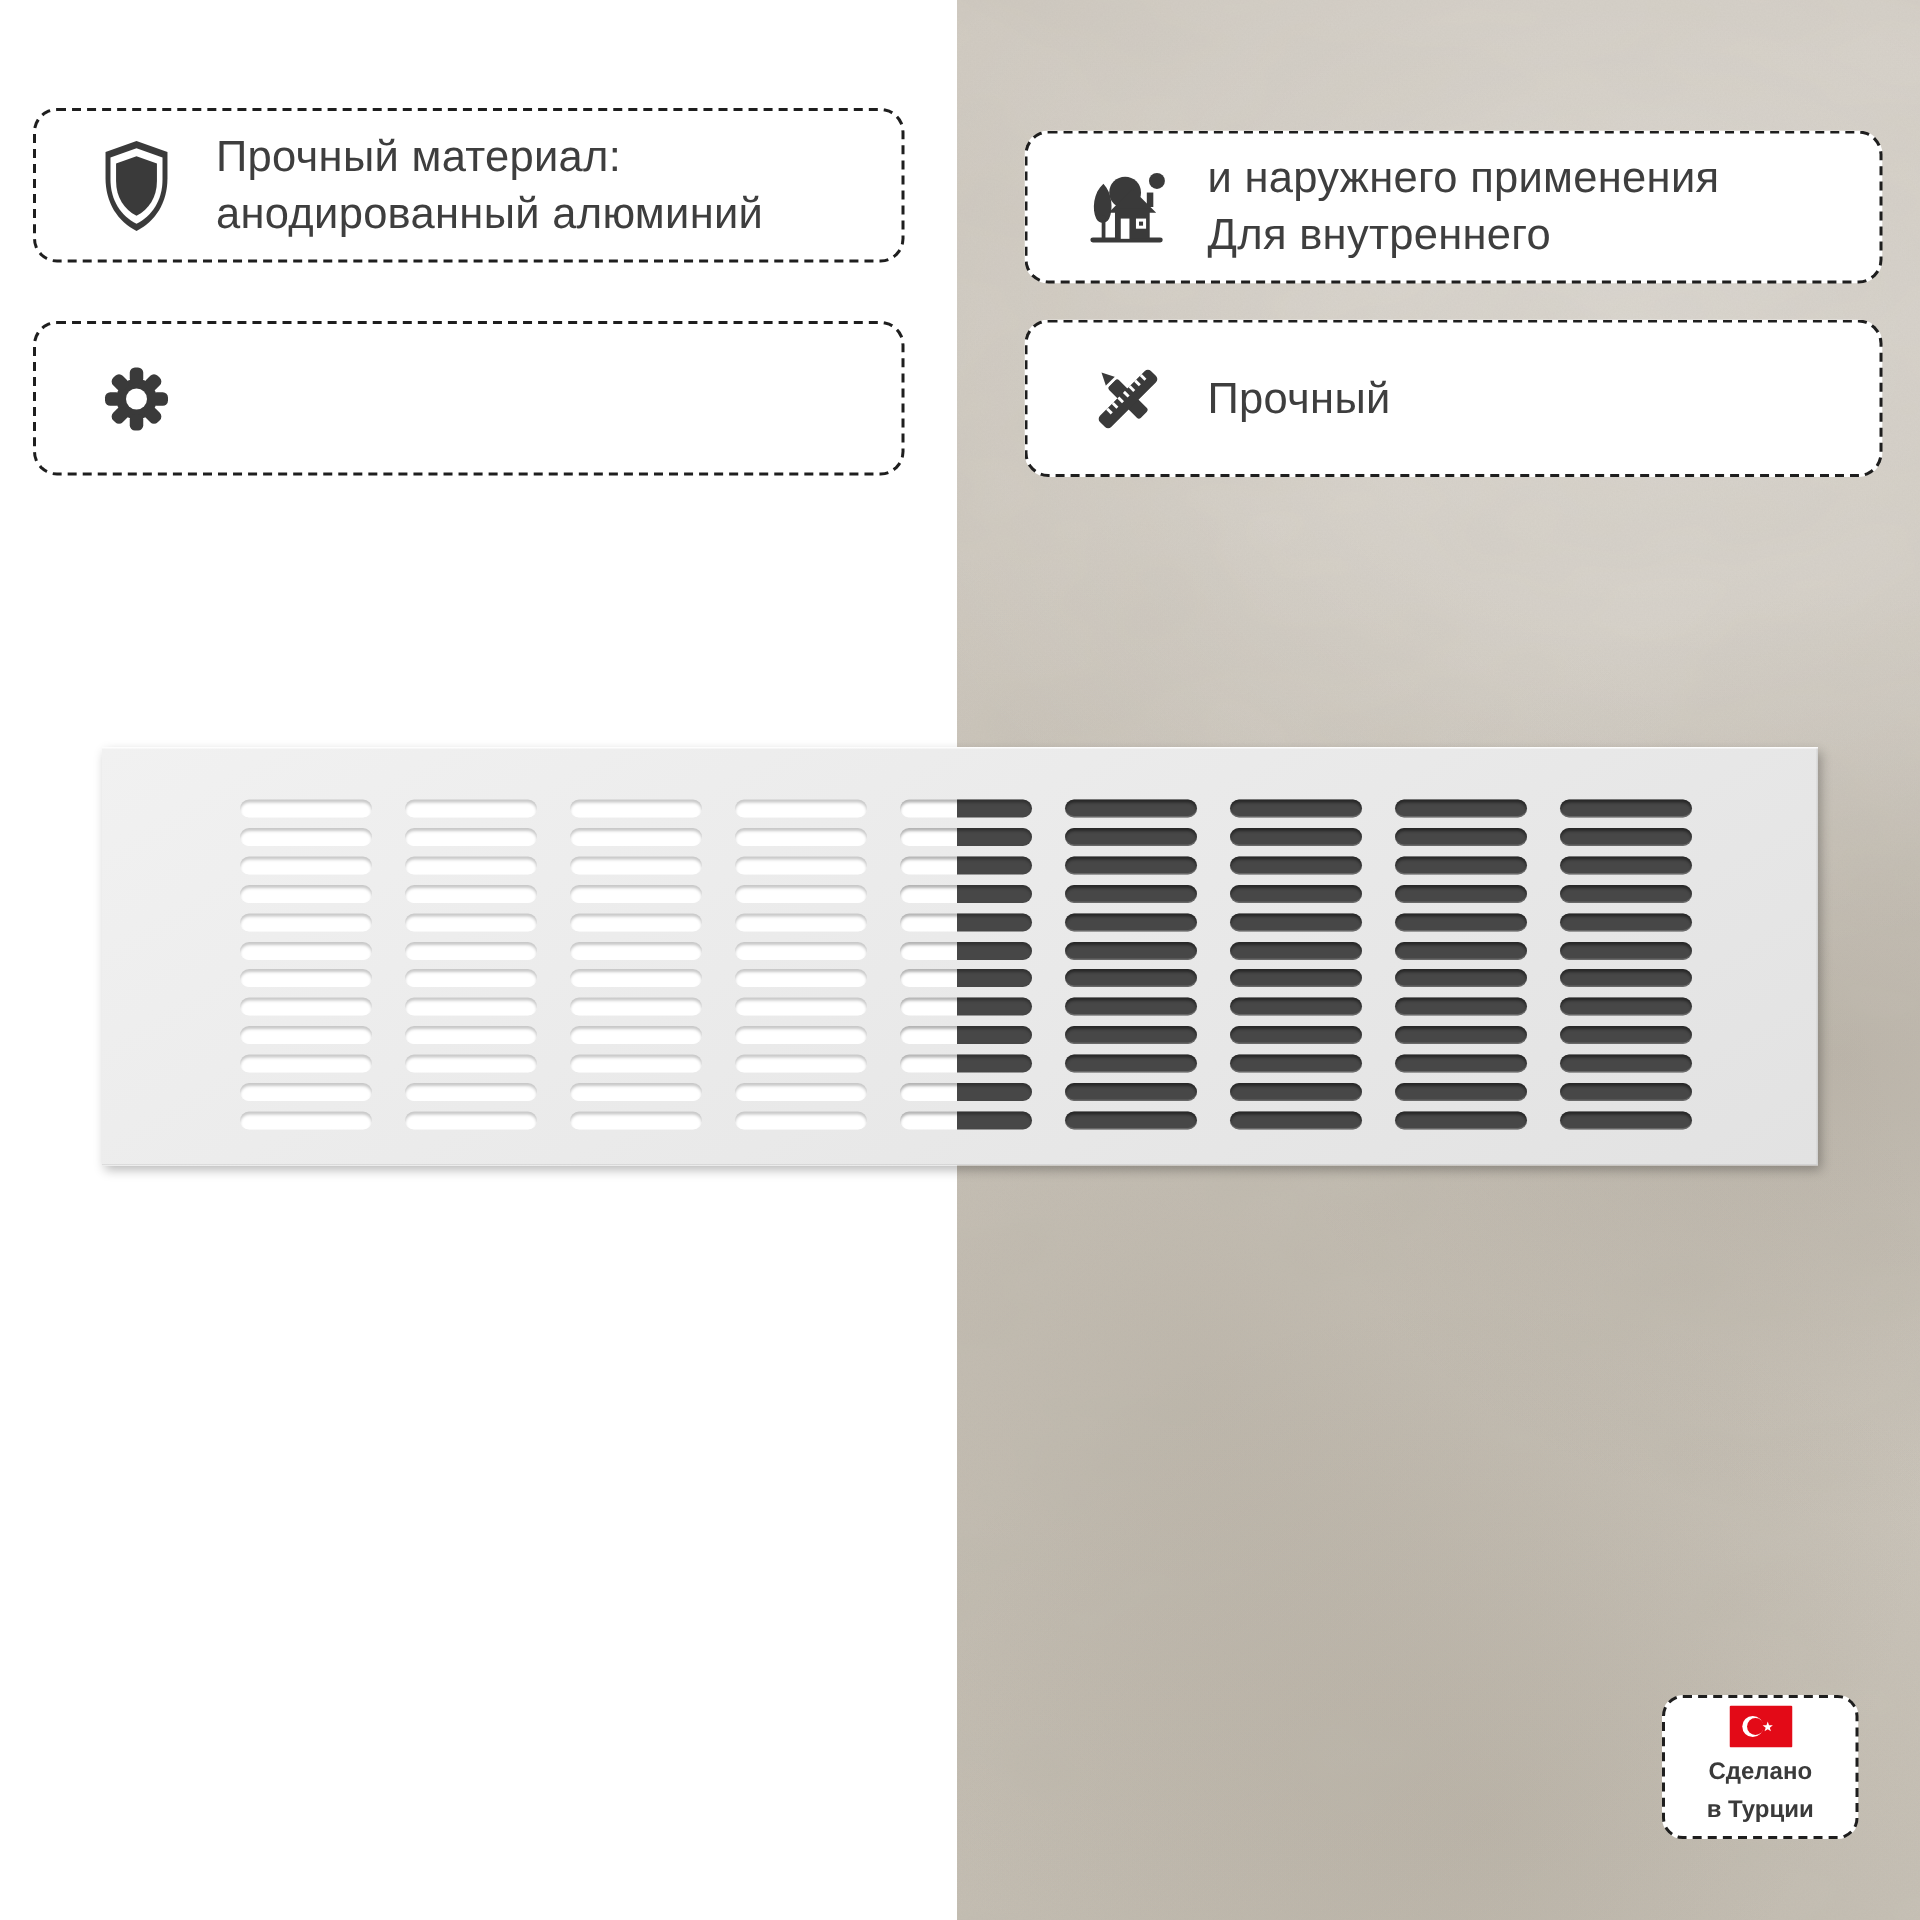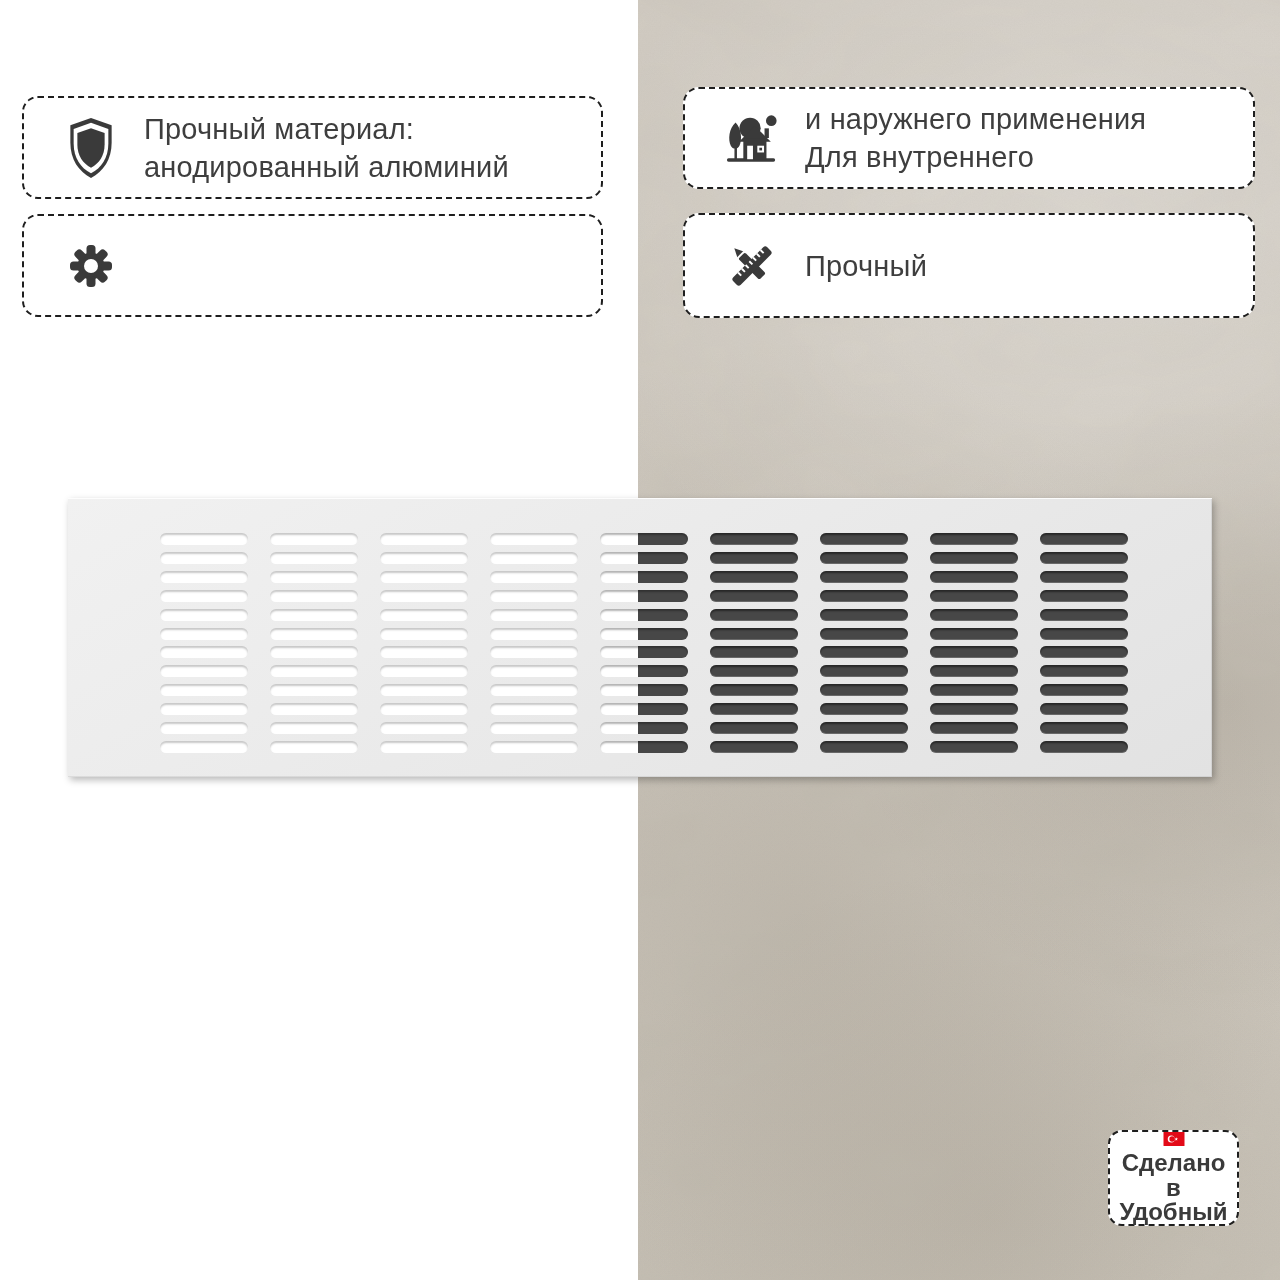--- a/index.html
+++ b/index.html
@@ -49,21 +49,21 @@
     align-items: center;
     justify-content: center;
   }
   .ftext {
     color: #3e3e3e;
     font-size: 29px;
     line-height: 38px;
     letter-spacing: 0.2px;
   }
 
-  #fbox-1 { left: 22px;  top: 96px;  width: 581px; height: 103px; }
+  #fbox-1 { left: 22px;  top: 72px;  width: 581px; height: 103px; }
   #fbox-2 { left: 22px;  top: 214px; width: 581px; height: 103px; }
   #fbox-3 { left: 683px; top: 87px;  width: 572px; height: 102px; }
   #fbox-4 { left: 683px; top: 213px; width: 572px; height: 105px; }
 
   
   .plate {
     position: absolute;
     left: 68px; top: 498px;
     width: 1144px; height: 279px;
     background: linear-gradient(150deg, #f1f1f1 0%, #e9e9e9 55%, #e2e2e2 100%);
@@ -97,21 +97,21 @@
     border-radius: 14px;
     display: flex;
     flex-direction: column;
     align-items: center;
     justify-content: center;
     gap: 1px;
   }
   .badge .flag { width: 42px; height: 28px; margin-bottom: 4px; }
   .badge .bline {
     color: #3a3a3a;
-    font-size: 24px;
+    font-size: 16px;
     font-weight: bold;
     line-height: 24px;
     text-align: center;
   }
 </style>
 </head>
 <body>
 
 <div class="canvas">
 
@@ -326,16 +326,16 @@
     </div>
 
   <div class="badge">
     <svg class="flag" viewBox="0 0 42 28">
       <rect width="42" height="28" rx="1" fill="#e30a17"></rect>
       <circle cx="15.5" cy="14" r="7" fill="#ffffff"></circle>
       <circle cx="17.3" cy="14" r="5.6" fill="#e30a17"></circle>
       <polygon fill="#ffffff" points="25.5,10.7 26.35,13.13 28.92,13.19 26.88,14.75 27.62,17.21 25.5,15.75 23.38,17.21 24.12,14.75 22.08,13.19 24.65,13.13"></polygon>
     </svg>
     <div class="bline">Сделано</div>
-    <div class="bline">в Удобный</div>
+    <div class="bline">в Турции</div>
   </div>
 
 </div>
 
 </body></html>

